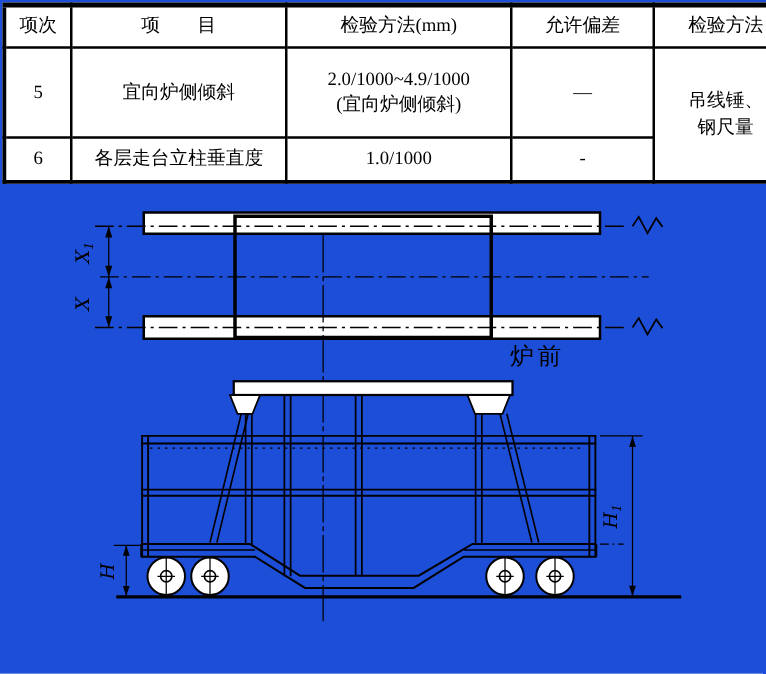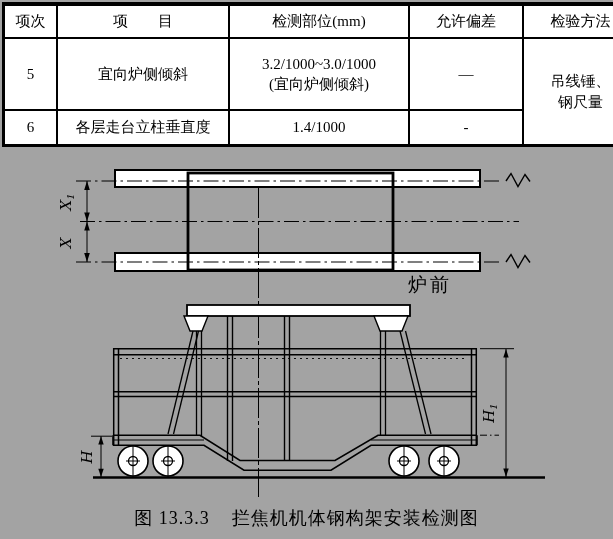--- a/index.html
+++ b/index.html
@@ -1,19 +1,19 @@
 <!DOCTYPE html>
 <html><head>
 <meta charset="utf-8">
 <style>
   html,body{margin:0;padding:0;background:#e8e8e8;}
   #page{
     position:relative;
     width:613px;height:539px;
-    background:#a3a3a3;
+    background:#1d4ed8;
     overflow:hidden;
     font-family:"Liberation Serif","DejaVu Serif",serif;
     color:#000;
   }
   
   #spec-table{
     position:absolute;left:2px;top:2px;width:608px;
     border-collapse:collapse;table-layout:fixed;
     background:#fff;
   }
@@ -46,41 +46,41 @@
 </head>
 <body>
 
 <div id="page">
 
   <table id="spec-table">
     <tbody>
         <tr class="hdr">
       <td class="col-no">项次</td>
       <td class="col-item">项　　目</td>
-      <td class="col-dev">检测部位(mm)</td>
+      <td class="col-dev">检验方法(mm)</td>
       <td class="col-loc">允许偏差</td>
       <td class="col-meth">检验方法</td>
     </tr>
     <tr class="r5">
       <td>5</td>
       <td>宜向炉侧倾斜</td>
       <td class="dev-cell">
-        <div>3.2/1000~3.0/1000</div>
+        <div>2.0/1000~4.9/1000</div>
         <div>(宜向炉侧倾斜)</div>
       </td>
       <td>—</td>
       <td class="meth-cell" rowspan="2">
         <div>吊线锤、</div>
         <div>钢尺量</div>
       </td>
     </tr>
     <tr class="r6">
       <td>6</td>
       <td>各层走台立柱垂直度</td>
-      <td>1.4/1000</td>
+      <td>1.0/1000</td>
       <td>-</td>
     </tr>
   </tbody>
     </table>
 
   <svg id="drawing" viewBox="0 0 613 539">
     <g stroke="#000" fill="none" stroke-linecap="butt">
 
       <g>
 
@@ -197,17 +197,14 @@
           <line x1="480" y1="435.2" x2="499" y2="435.2" stroke-dasharray="7 3 1.5 3"></line>
           <line x1="506" y1="349" x2="506" y2="477"></line>
           <polygon points="506,349 503.3,357.5 508.7,357.5" fill="#000" stroke="none"></polygon>
           <polygon points="506,477 503.3,468.5 508.7,468.5" fill="#000" stroke="none"></polygon>
         </g>
         <text transform="rotate(-90 493.5 413)" x="493.5" y="413" text-anchor="middle" font-size="15" font-style="italic" fill="#000" stroke="none" font-family="DejaVu Serif, Liberation Serif, serif"><tspan>H</tspan><tspan font-size="10" dy="3">1</tspan></text>
       </g>
     </g>
   </svg>
 
-  <div id="caption">
-    <span class="fig-no">图 13.3.3</span><span>拦焦机机体钢构架安装检测图</span>
-  </div>
 
 </div>
 
 </body></html>

